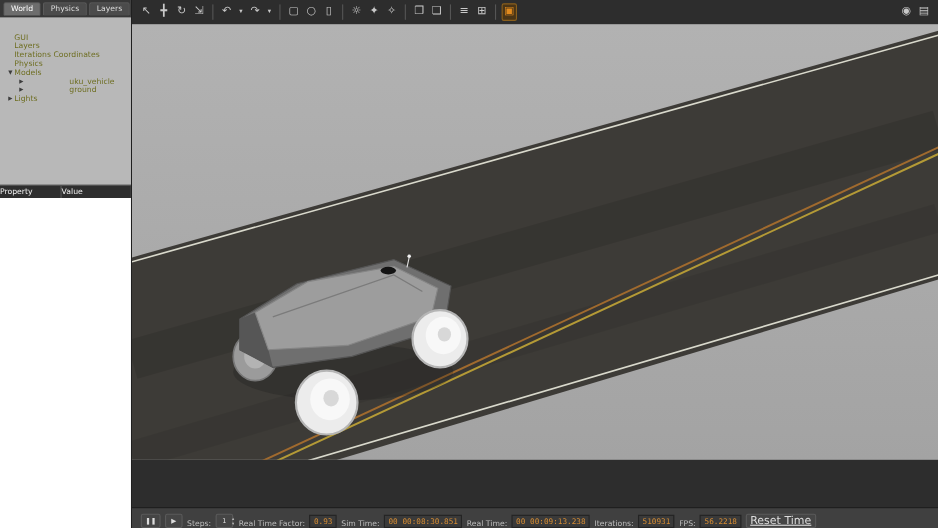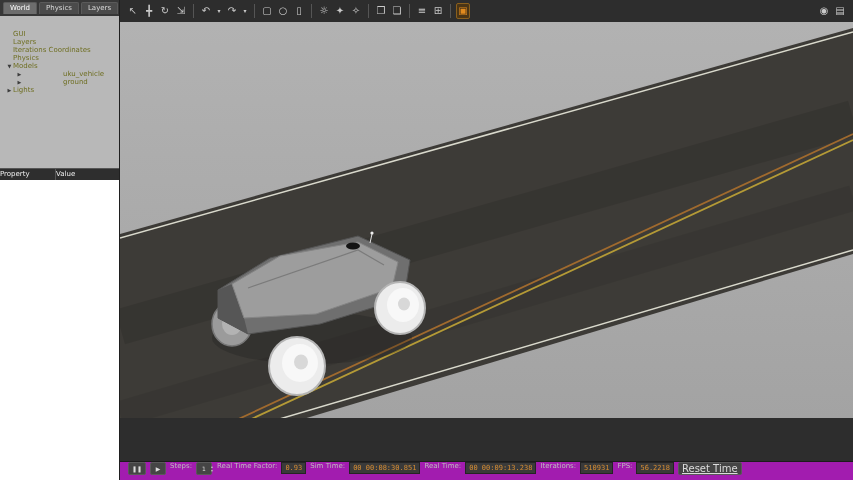--- a/index.html
+++ b/index.html
@@ -30,21 +30,21 @@
   .tool { min-width:14px; height:16px; display:flex; align-items:center; justify-content:center; color:#c9c9c9; font-size:10px; line-height:16px; border-radius:2px; cursor:default; }
   .tool.small { font-size:6px; min-width:8px; }
   .tool.orange { color:#e08a1e; background:#4a3516; border:1px solid #8a5f1c; }
   .sep { width:1px; height:14px; background:#555; margin:0 3px; flex:0 0 1px; }
   .tb-spacer { flex:1; }
 
   .viewport { flex:1; position:relative; background:linear-gradient(#b2b2b2,#a3a3a3); overflow:hidden; }
   .viewport svg { position:absolute; left:0; top:0; }
 
   
-  .statusbar { height:19px; flex:0 0 19px; background:#a21caf; border-top:1px solid #1c1c1c; display:flex; align-items:flex-start; gap:4px; padding:0 8px; font-size:7px; color:#c9c9c9; white-space:nowrap;margin-top:43px; }
+  .statusbar { height:19px; flex:0 0 19px; background:#404040; border-top:1px solid #1c1c1c; display:flex; align-items:flex-end; gap:4px; padding:0 8px; font-size:7px; color:#c9c9c9; white-space:nowrap;margin-top:43px; }
   .sb-btn { background:#454545; border:1px solid #5a5a5a; border-radius:2px; color:#dcdcdc; font-size:6px; height:13px; min-width:16px; display:flex; align-items:center; justify-content:center; padding:0 3px; cursor:default; }
   .sb-label { color:#bdbdbd; }
   .sb-value { background:#3a3a3a; border:1px solid #242424; color:#d78d33; padding:1px 3px; min-width:24px; text-align:right; font-family:"DejaVu Sans Mono", monospace; font-size:7px; }
   .sb-spin { display:flex; flex-direction:column; justify-content:center; font-size:4px; color:#bdbdbd; line-height:4px; margin-left:-2px; }
   .steps-box { display:flex; align-items:center; gap:1px; }
 </style>
 </head>
 <body>
 
 <div class="app">

